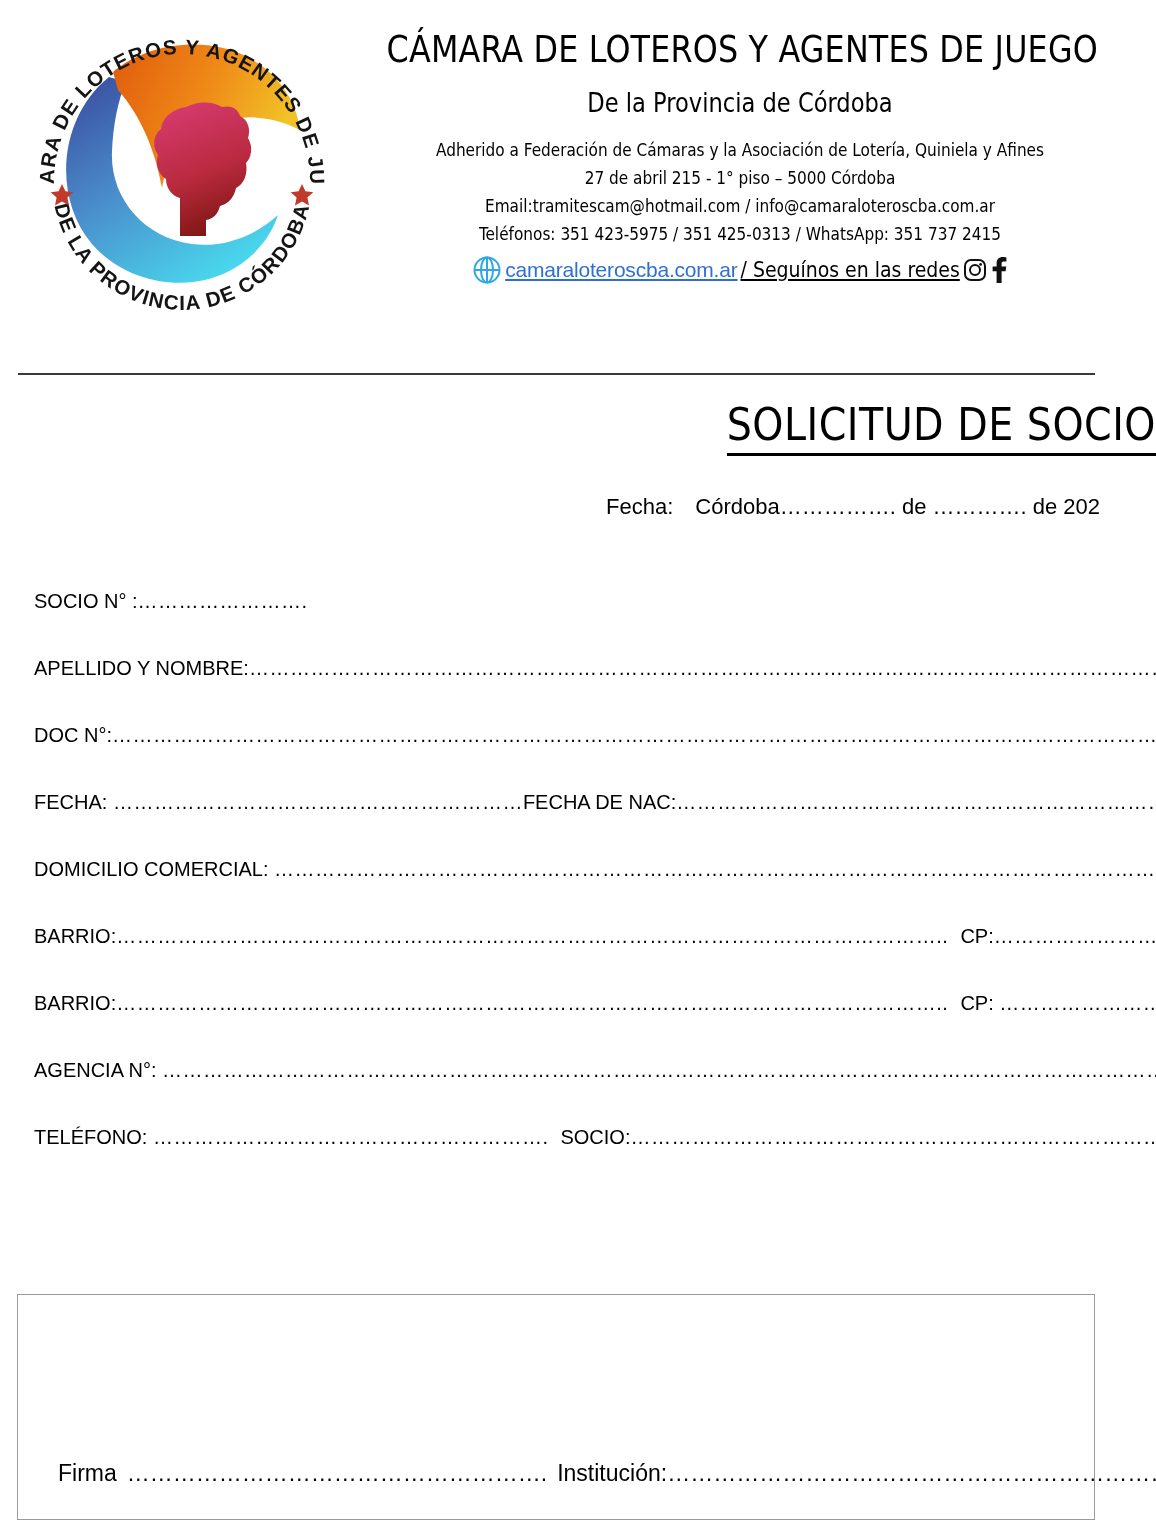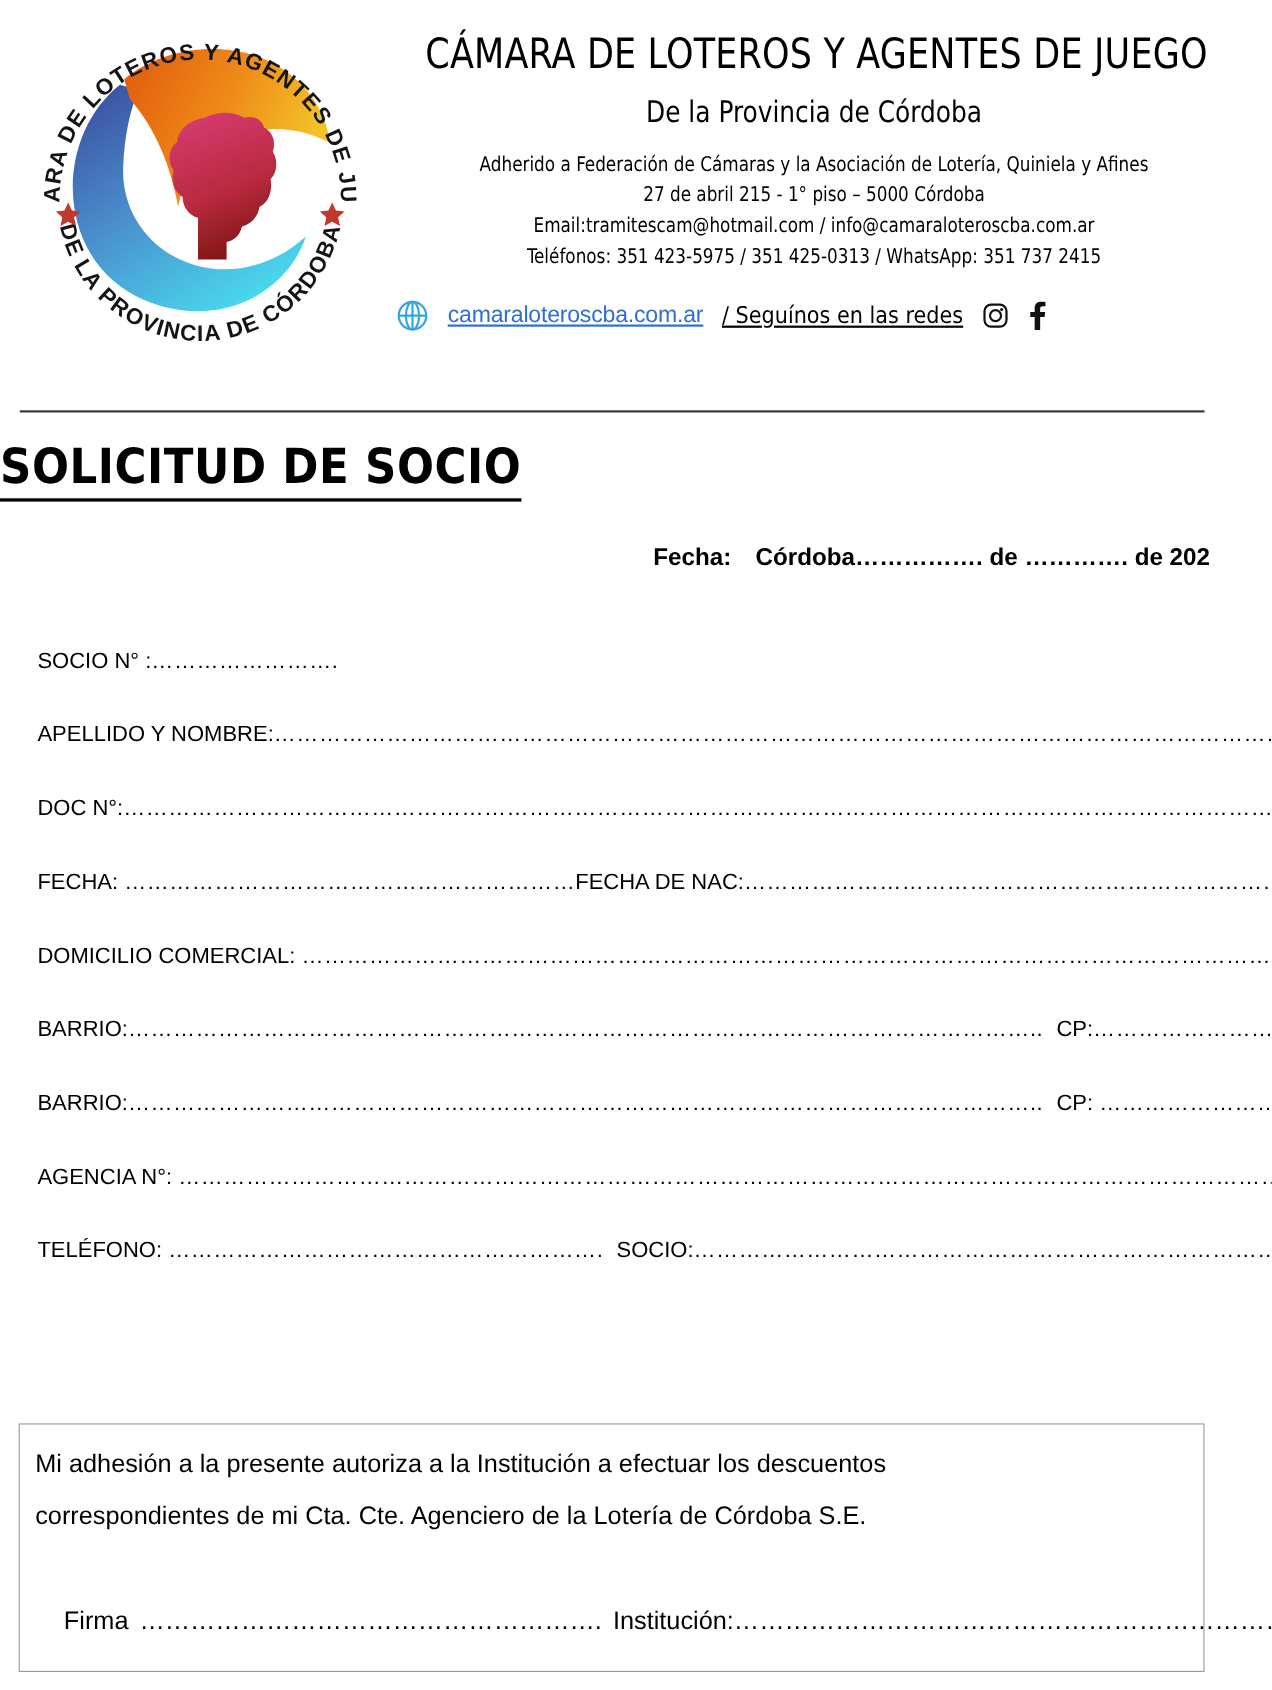--- a/index.html
+++ b/index.html
@@ -61,25 +61,25 @@
     font-family: "Liberation Sans Narrow", "DejaVu Sans Condensed", "Liberation Sans", sans-serif;
     font-size: 18.5px;
     line-height: 1.52;
     transform: scaleX(0.92);
     transform-origin: center center;
     white-space: nowrap;
   }
   #hdr-adherido { margin-top: 18px; }
 
   #hdr-web-row {
-    margin-top: 24px;
+    margin-top: 7px;
     display: flex;
     align-items: center;
-    justify-content: flex-start;
-    gap: 17px;
+    justify-content: center;
+    gap: 3px;
     font-family: "Liberation Sans", sans-serif;
     font-size: 21px;
   }
   #globe-icon { display: block; }
   #web-link {
     color: #2f6fd4;
     text-decoration: underline;
     font-size: 21px;
     letter-spacing: -0.2px;
   }
@@ -100,41 +100,39 @@
     height: 0;
     border-top: 2px solid #3a3a3a;
   }
 
   
   #doc-title {
     position: absolute;
     left: 0;
     top: 399px;
     width: 1156px;
-    text-align: left;
+    text-align: right;
     font-family: "Liberation Sans Narrow", "DejaVu Sans Condensed", "Liberation Sans", sans-serif;
     font-size: 44px;
     letter-spacing: 0.5px;
-    font-weight: bold;
   }
   #doc-title span {
     border-bottom: 3px solid #000;
     padding-bottom: 3px;
   }
 
   
   #date-row {
     position: absolute;
     left: 0;
     top: 494px;
     width: 1100px;
     text-align: right;
     font-size: 22px;
     white-space: nowrap;
-    font-weight: bold;
   }
   #date-row .gap { display: inline-block; width: 22px; }
 
   
   #form-fields {
     position: absolute;
     left: 34px;
     top: 560px;
     width: 1016px;
     margin-top: 28px;
@@ -332,20 +330,16 @@
     <span class="lbl">AGENCIA  N°: </span><span class="dots">…………………………………………………………………………………………………………………………………</span>
   </div>
 
   <div class="field-row">
     <span class="lbl">TELÉFONO: </span><span class="dots">………………………………………………….</span><span class="gap-sm"></span><span class="lbl">SOCIO:</span><span class="dots">…………………………………………………………………………….</span>
   </div>
 
 </div>
 
 <div id="auth-box">
-  <div id="auth-text">
-    <div>Mi adhesión a la presente autoriza a la Institución a efectuar los descuentos</div>
-    <div>correspondientes de mi Cta. Cte. Agenciero de la Lotería de Córdoba S.E.</div>
-  </div>
   <div id="sign-row">
     <span>Firma</span><span class="gap"></span><span>……………………………………………….</span><span class="gap"></span><span>Institución:</span><span>…………………………………………………………………………………….</span>
   </div>
 </div>
 
 </body></html>

